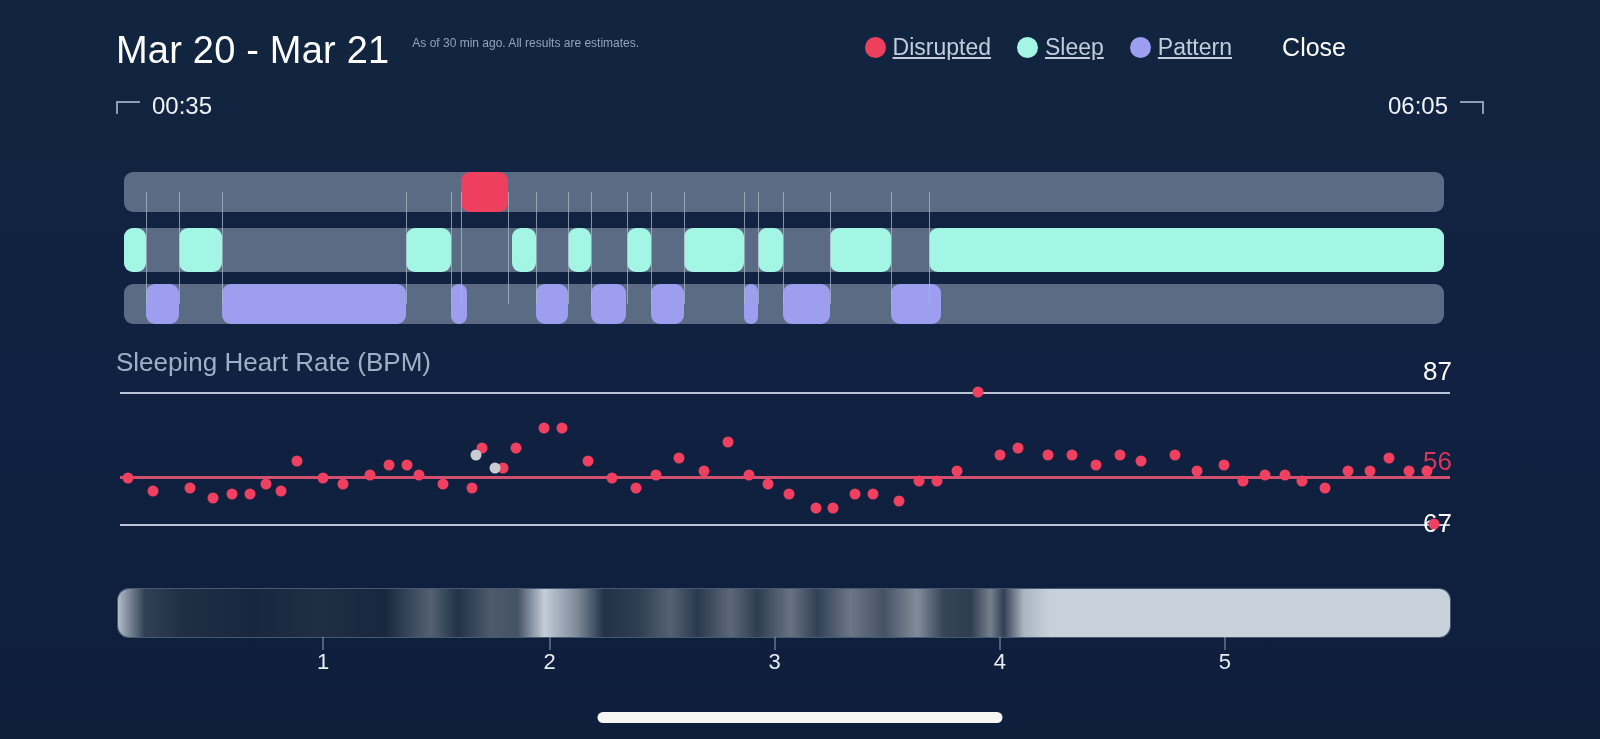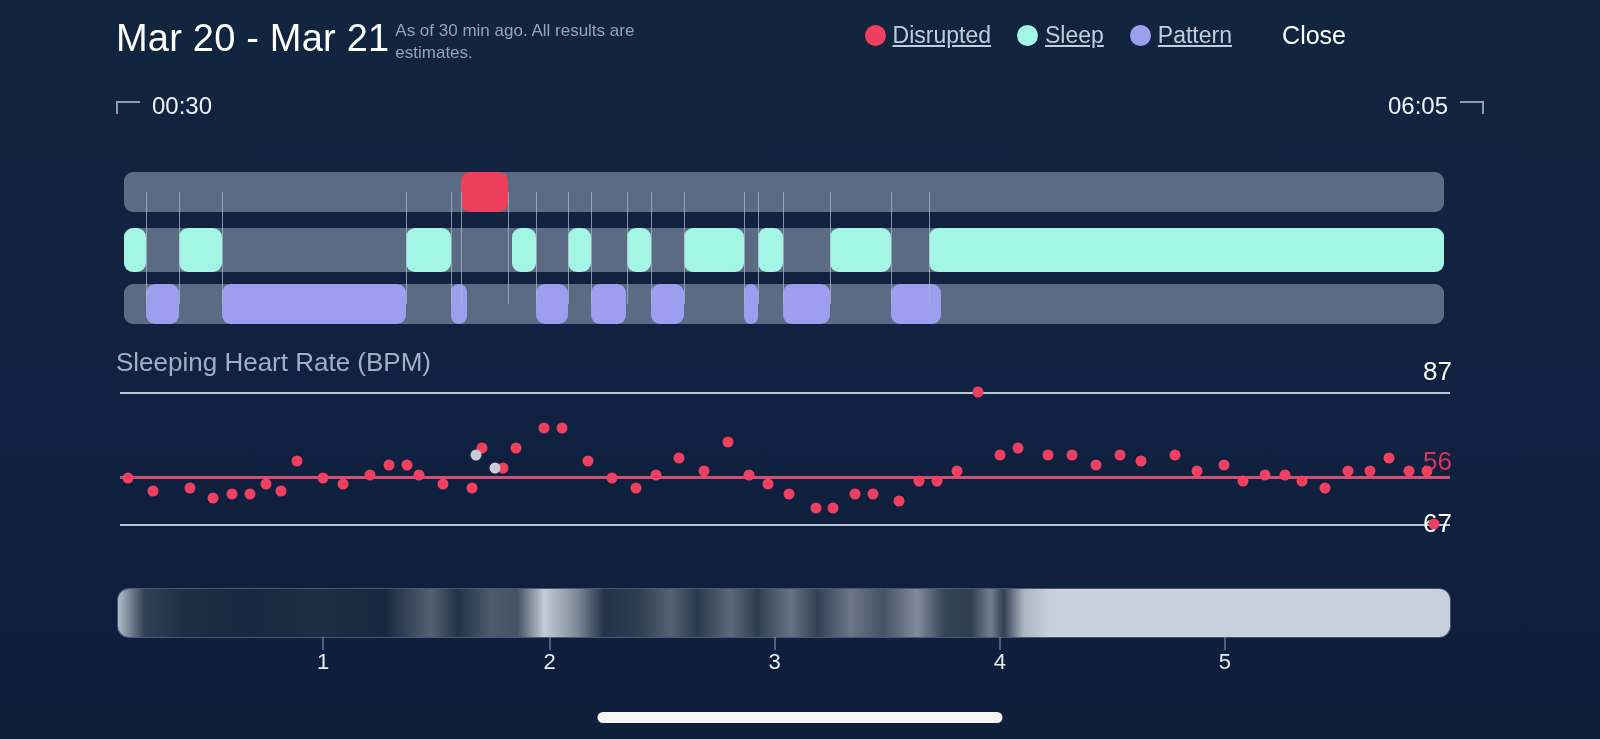--- a/index.html
+++ b/index.html
@@ -19,43 +19,43 @@
     position: relative;
     width: 1600px;
     height: 739px;
     background: linear-gradient(180deg, #12253f 0%, #102141 55%, #0e1e3b 100%);
     overflow: hidden;
   }
 
   
   .header {
     position: absolute;
-    left: 0; top: 0;
+    left: 0; top: 12px;
     width: 1376px;
     height: 80px;
   }
   .title-group {
     position: absolute;
     left: 116px;
     top: 12px;
     display: flex;
     align-items: flex-start;
   }
   .date-title {
     font-size: 38px;
     font-weight: 400;
     color: #ffffff;
     letter-spacing: 0.2px;
     line-height: 52px;
     white-space: nowrap;
   }
   .subtitle {
-    margin-left: 6px;
+    margin-left: 23px;
     margin-top: 8px;
-    font-size: 17px;
+    font-size: 12px;
     line-height: 22px;
     color: #93a3bb;
     max-width: 280px;
   }
   .legend {
     position: absolute;
     right: 144px;
     top: 22px;
     display: flex;
     align-items: center;
@@ -294,21 +294,21 @@
         <span class="legend-dot" style="background:#9d9ef0"></span>
         <span class="legend-label">Pattern</span>
       </div>
     </div>
 
     <div class="close-btn">Close</div>
   </div>
 
   <div class="time-row">
     <div class="bracket left"></div>
-    <div class="time-start">00:30</div>
+    <div class="time-start">00:35</div>
     <div class="time-end">06:05</div>
     <div class="bracket right"></div>
   </div>
 
 
   <div class="pattern">
     <div class="track" id="track-disrupted">
         <div class="seg disrupted" style="left: 25.5%; width: 3.6%;"></div>
       </div>
     <div class="track" id="track-light">

